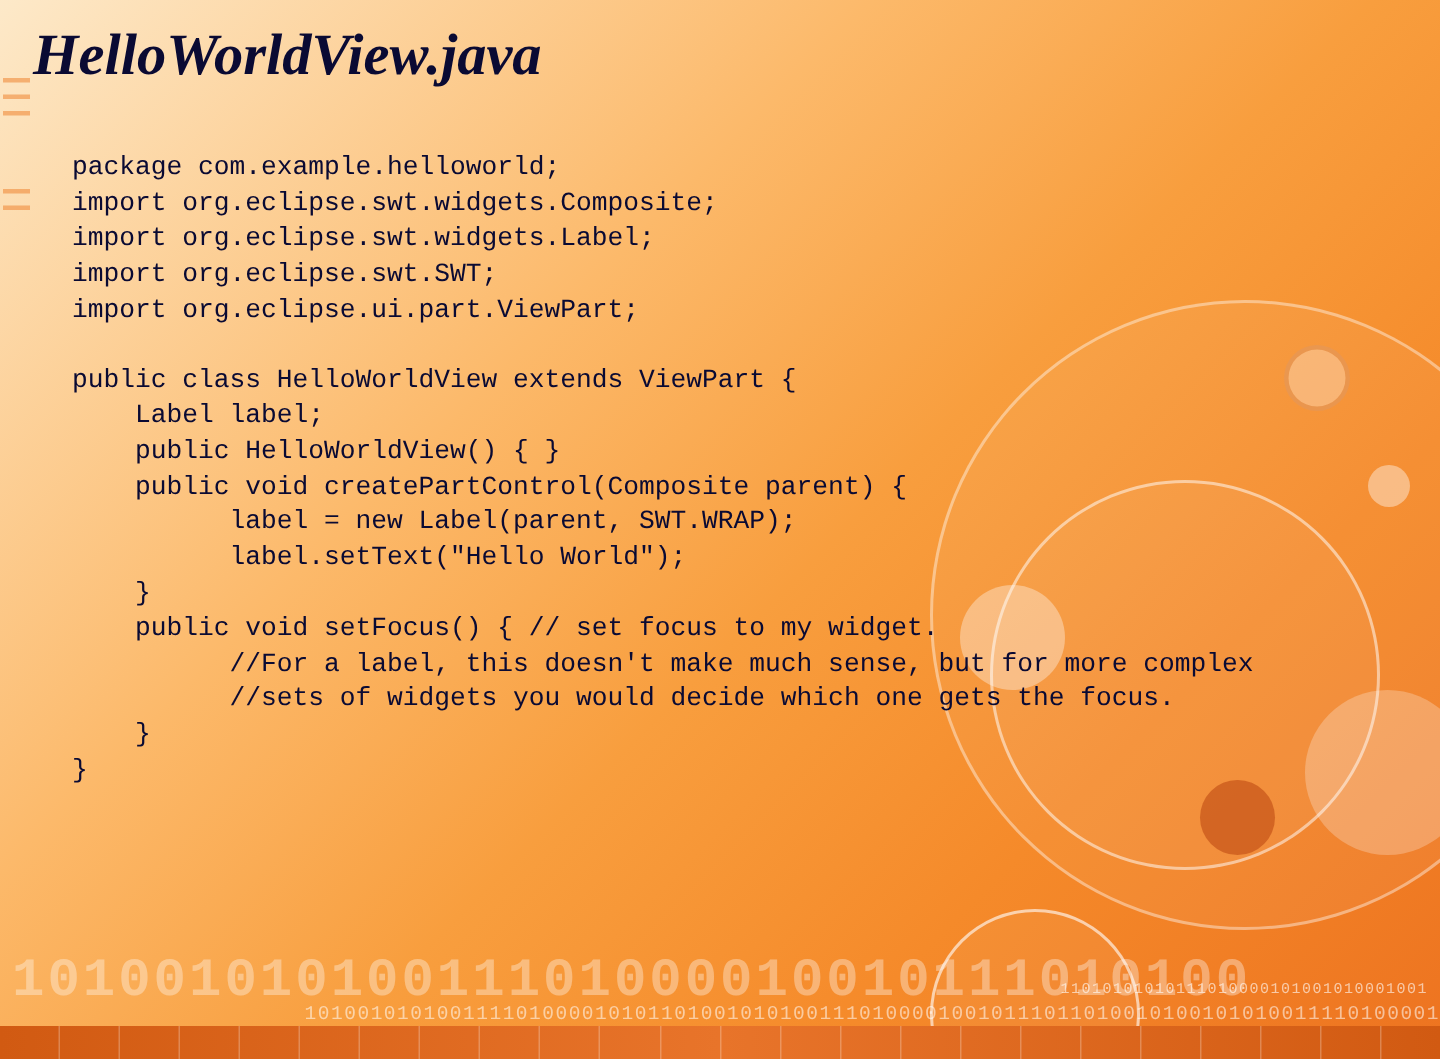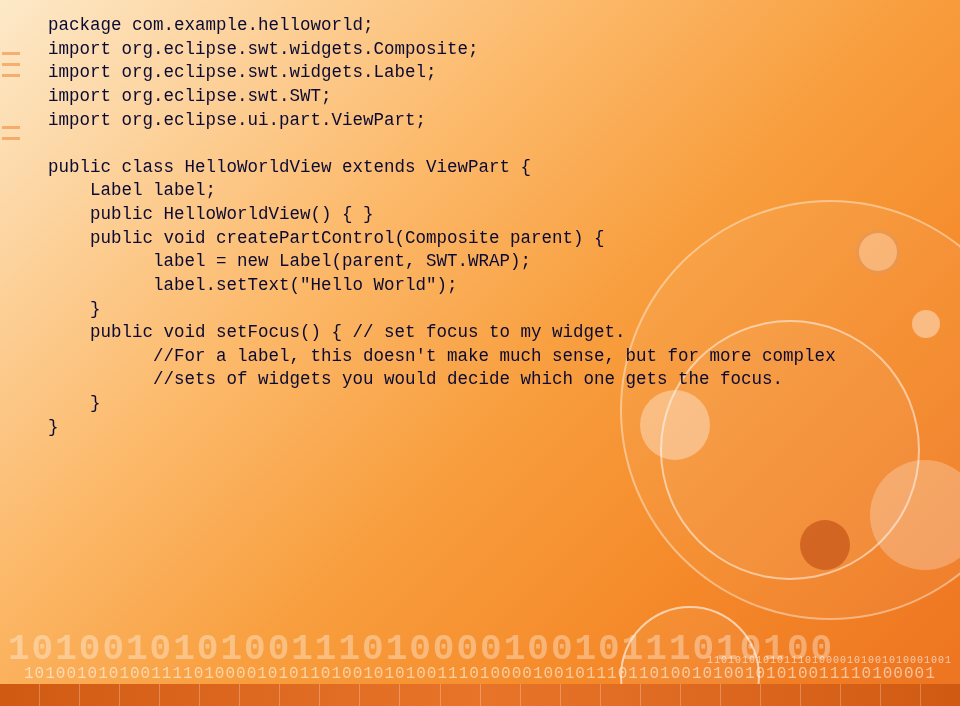--- a/index.html
+++ b/index.html
@@ -56,25 +56,26 @@
     font-family: Liberation Mono, monospace;
     font-size: 36px;
     font-weight: bold;
     letter-spacing: 2px;
     color: rgba(255,255,255,0.35);
     padding-left: 8px;
     line-height: 0.8;
   }
   .binary-small {
     font-family: "Courier New", monospace;
-    font-size: 16px;
+    font-size: 13px;
     letter-spacing: 1px;
     color: rgba(255,255,255,0.55);
-    padding-left: 24px;
+    padding-left: 8px;
     line-height: 1.2;
+    text-align: right;
   }
   .binary-right {
     position: absolute;
     right: 8px;
     bottom: 40px;
     font-family: "Courier New", monospace;
     font-size: 10px;
     color: rgba(255,255,255,0.6);
     letter-spacing: 1px;
   }
@@ -119,20 +120,21 @@
   <span></span>
     <span></span>
     <span></span>
 </div>
 <div class="dash-row d2">
   <span></span>
     <span></span>
 </div>
 
 <div class="content">
+  <div class="title">HelloWorldView.java</div>
   <div class="code">package com.example.helloworld;
 import org.eclipse.swt.widgets.Composite;
 import org.eclipse.swt.widgets.Label;
 import org.eclipse.swt.SWT;
 import org.eclipse.ui.part.ViewPart;
 
 public class HelloWorldView extends ViewPart {
     Label label;
     public HelloWorldView() { }
     public void createPartControl(Composite parent) {

